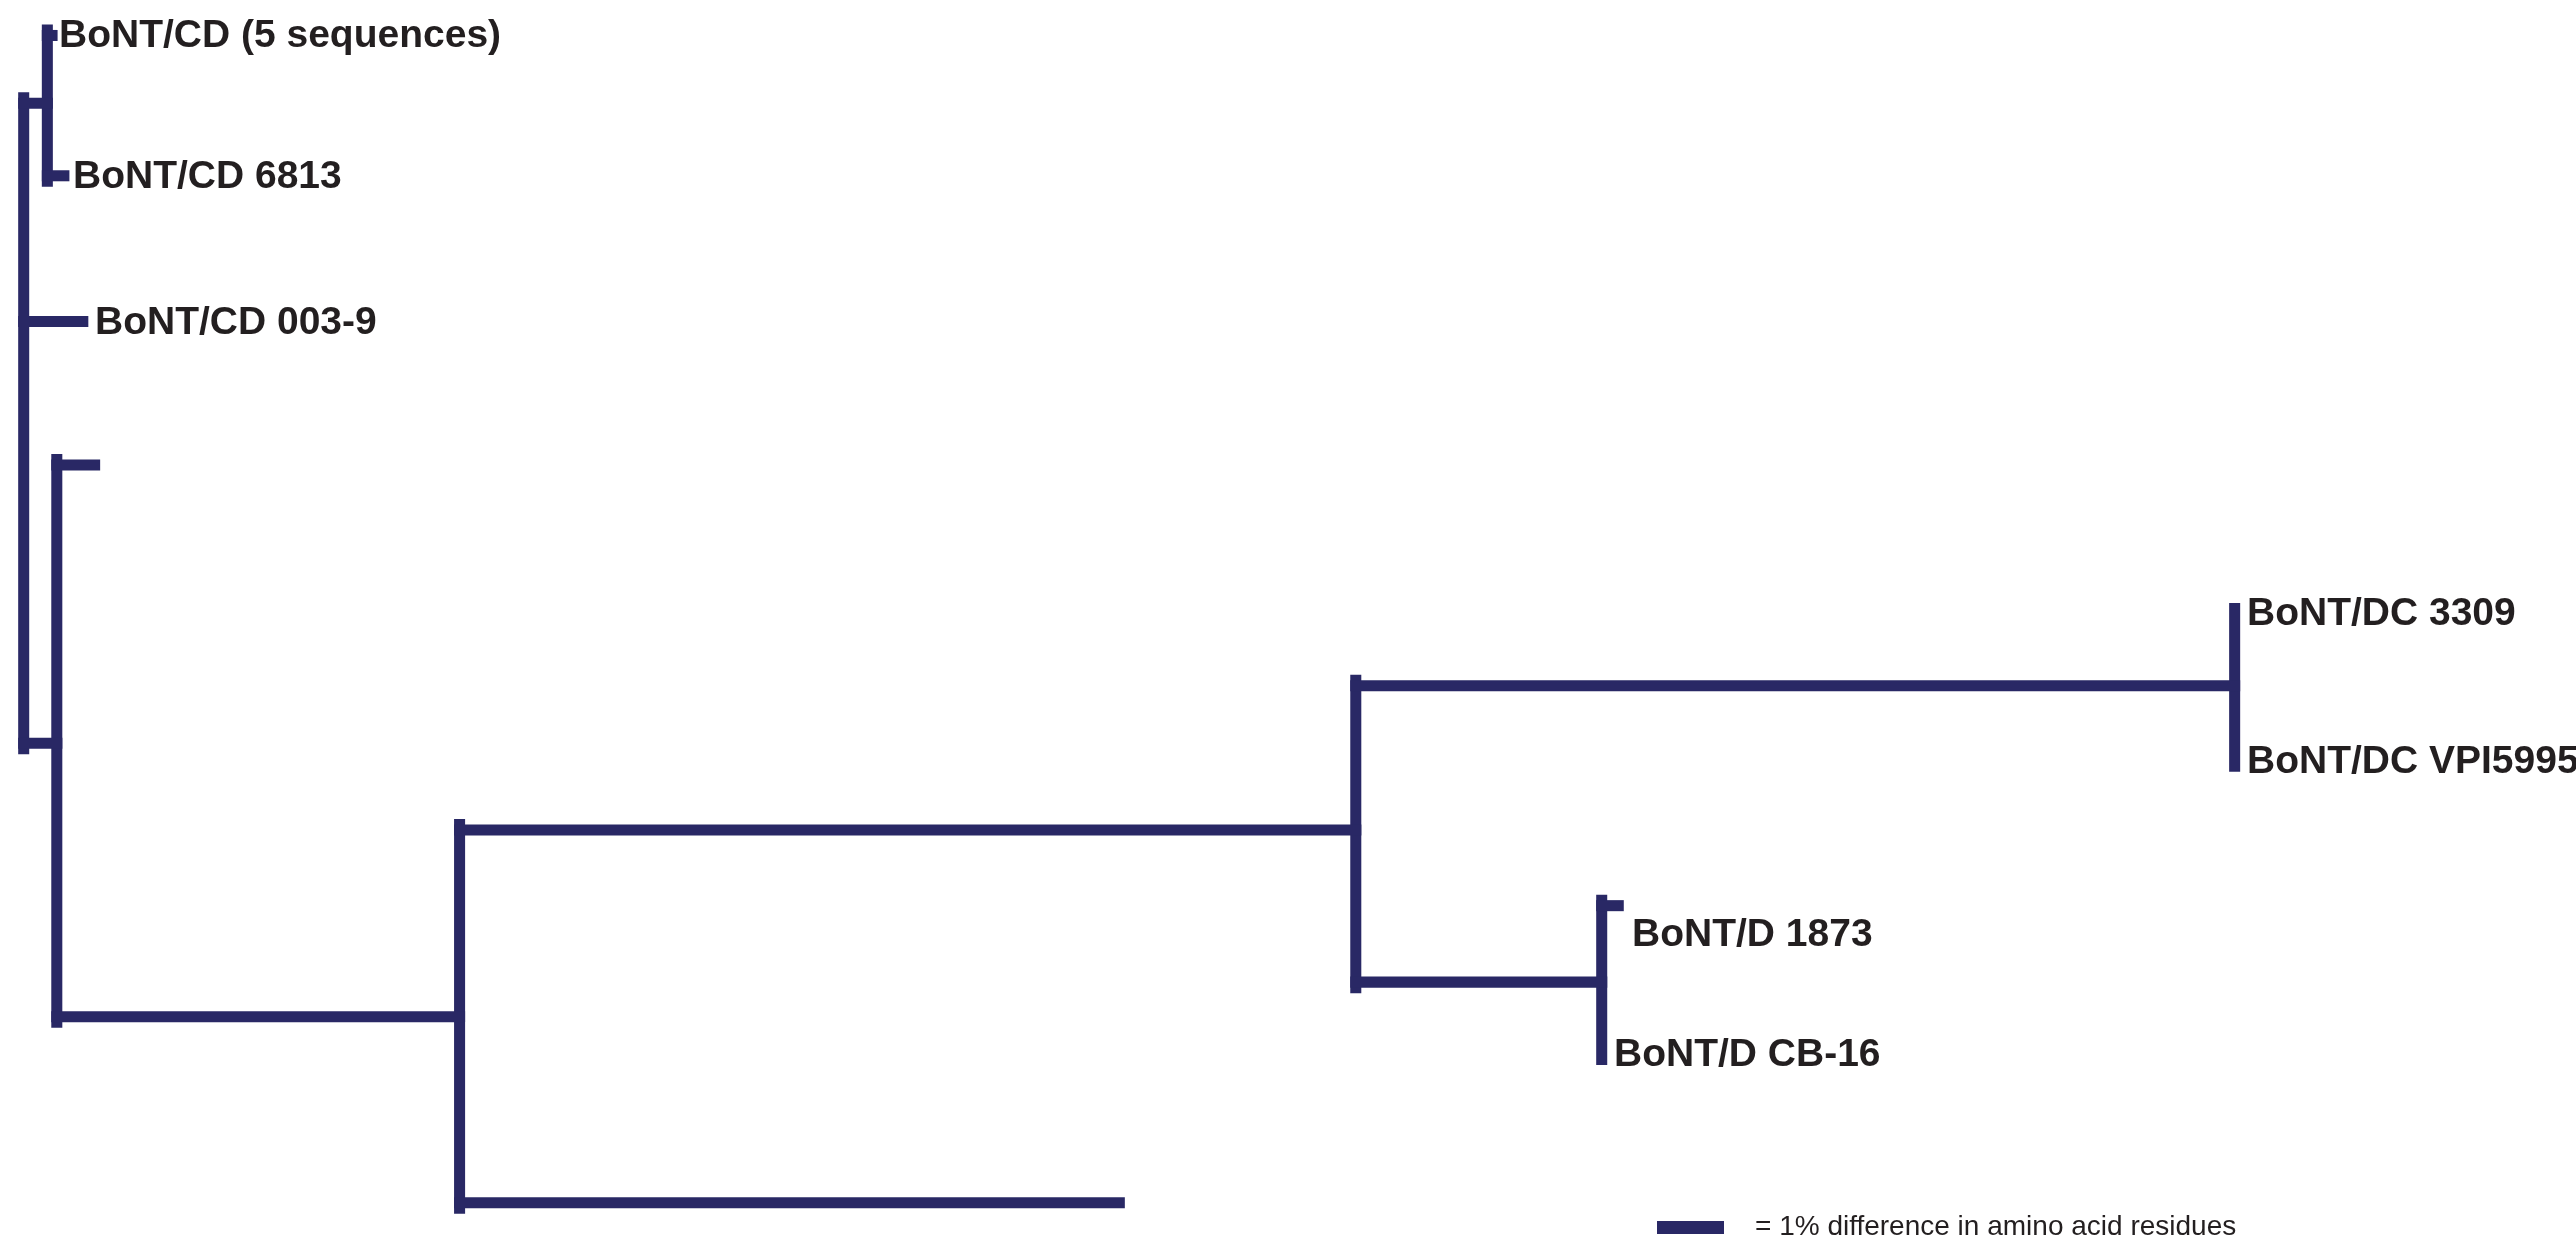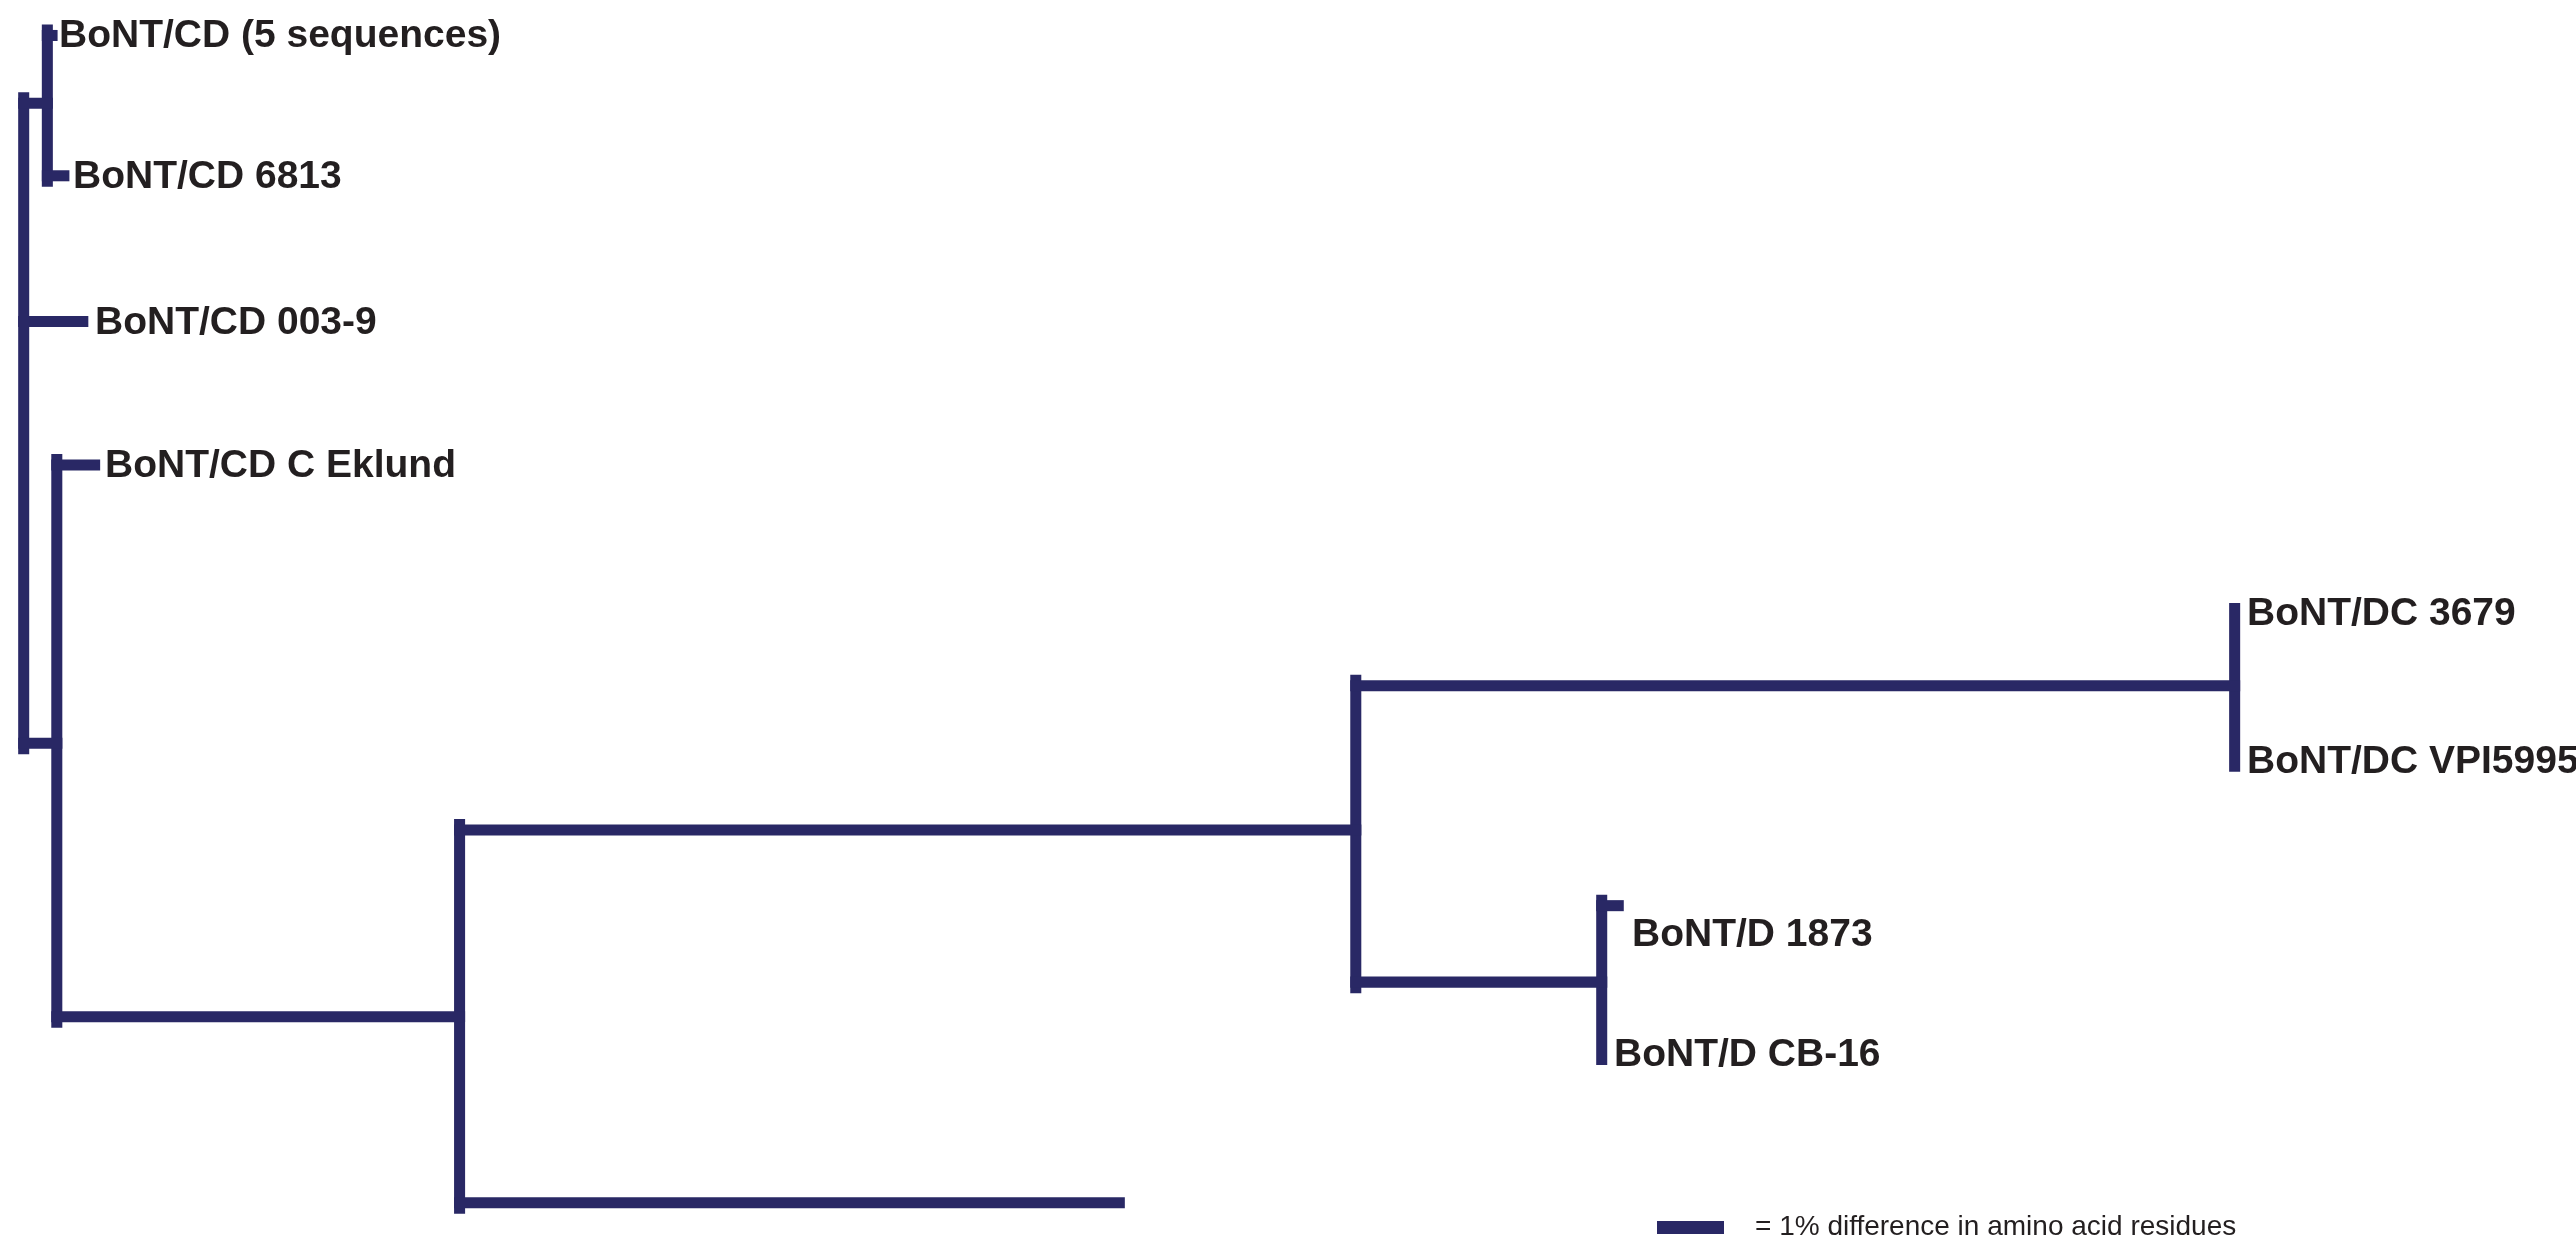--- a/index.html
+++ b/index.html
@@ -68,22 +68,21 @@
       <line x1="576" y1="1053" x2="1727" y2="1053" stroke="#292865" stroke-width="14"></line>
       <line x1="1713" y1="870" x2="2842" y2="870" stroke="#292865" stroke-width="14"></line>
       <line x1="1713" y1="1246" x2="2039" y2="1246" stroke="#292865" stroke-width="14"></line>
       <line x1="2025" y1="1149" x2="2060" y2="1149" stroke="#292865" stroke-width="14"></line>
       <line x1="576" y1="1526" x2="1427" y2="1526" stroke="#292865" stroke-width="14"></line>
     </svg>
 
   <div class="taxon-label" style="left: 59px; top: 35px; color: rgb(35, 31, 32);">BoNT/CD (5 sequences)</div>
   <div class="taxon-label" style="left: 73px; top: 176px; color: rgb(35, 31, 32);">BoNT/CD 6813</div>
   <div class="taxon-label" style="left: 95px; top: 322px; color: rgb(35, 31, 32);">BoNT/CD 003-9</div>
-  <div class="taxon-label" style="left: 105px; top: 465px; color: rgb(35, 31, 32);">BoNT/CD C Eklund</div>
-  <div class="taxon-label" style="left: 2247px; top: 613px; color: rgb(35, 31, 32);">BoNT/DC 3679</div>
+  <div class="taxon-label" style="left: 2247px; top: 613px; color: rgb(35, 31, 32);">BoNT/DC 3309</div>
   <div class="taxon-label" style="left: 2247px; top: 761px; color: rgb(35, 31, 32);">BoNT/DC VPI5995</div>
   <div class="taxon-label" style="left: 1632px; top: 906px; color: rgb(35, 31, 32); margin-top: 28px;">BoNT/D 1873</div>
   <div class="taxon-label" style="left: 1614px; top: 1054px; color: rgb(35, 31, 32);">BoNT/D CB-16</div>
 
   <div class="legend">
     <div class="legend-bar" id="legend-bar" style="left: 1657px; top: 1221px; width: 67px; height: 12.6px; background: rgb(41, 40, 101);"></div>
     <div class="legend-text" id="legend-text" style="left: 1755px; top: 1227px; color: rgb(35, 31, 32);">= 1% difference in amino acid residues</div>
   </div>
 
 </div>

